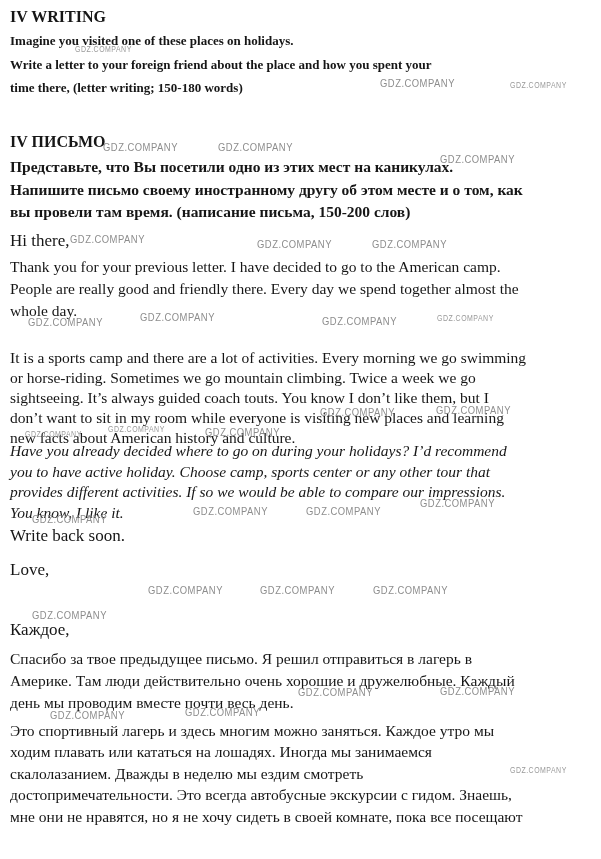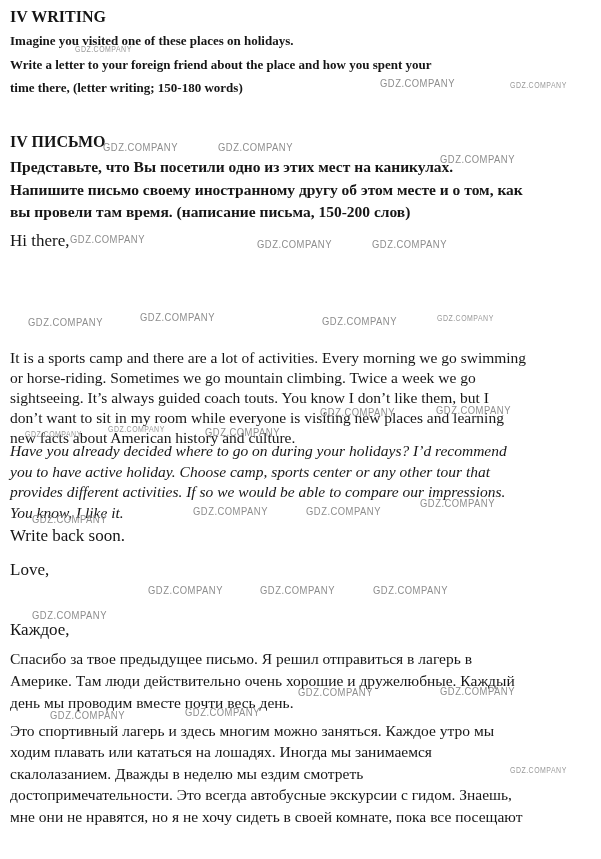--- a/index.html
+++ b/index.html
@@ -44,20 +44,23 @@
 time there, (letter writing; 150-180 words)</div>
 
   <div class="abs title" style="top:132px">IV ПИСЬМО</div>
 
   <div class="abs task-lines-ru" style="top:156px">Представьте, что Вы посетили одно из этих мест на каникулах.
 Напишите письмо своему иностранному другу об этом месте и о том, как
 вы провели там время. (написание письма, 150-200 слов)</div>
 
   <div class="abs single" style="top:231px">Hi there,</div>
 
+  <div class="abs body-lines" style="top:256px">Thank you for your previous letter. I have decided to go to the American camp.
+People are really good and friendly there. Every day we spend together almost the
+whole day.</div>
 
   <div class="abs body-lines tight" style="top:348px">It is a sports camp and there are a lot of activities. Every morning we go swimming
 or horse-riding. Sometimes we go mountain climbing. Twice a week we go
 sightseeing. It’s always guided coach touts. You know I don’t like them, but I
 don’t want to sit in my room while everyone is visiting new places and learning
 new facts about American history and culture.</div>
 
   <div class="abs body-lines tight2" style="top:441px">Have you already decided where to go on during your holidays? I’d recommend
 you to have active holiday. Choose camp, sports center or any other tour that
 provides different activities. If so we would be able to compare our impressions.

